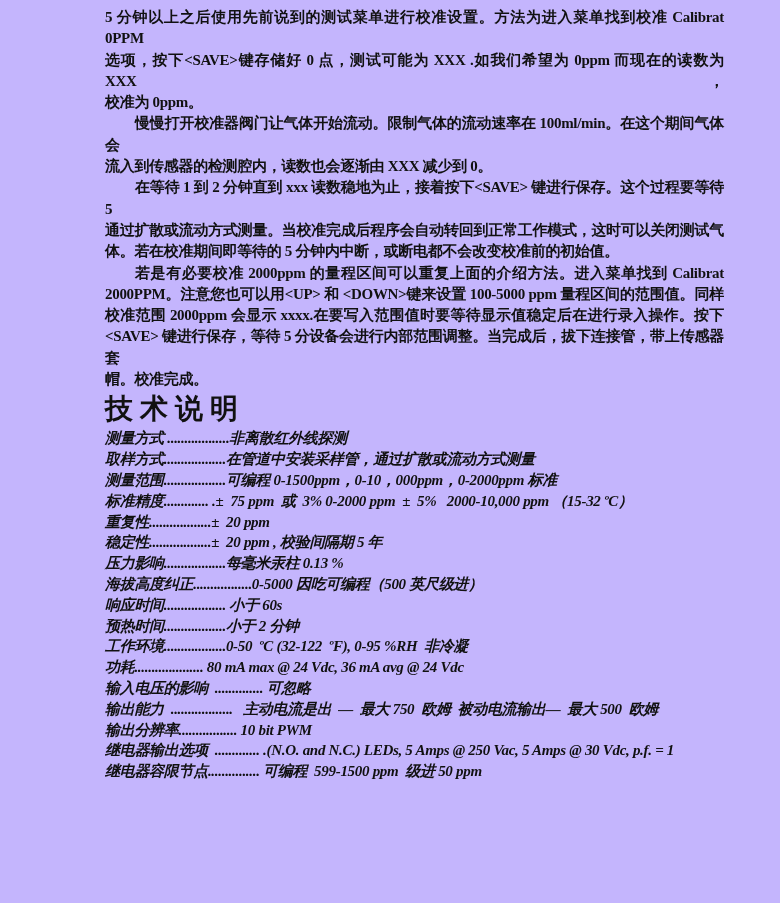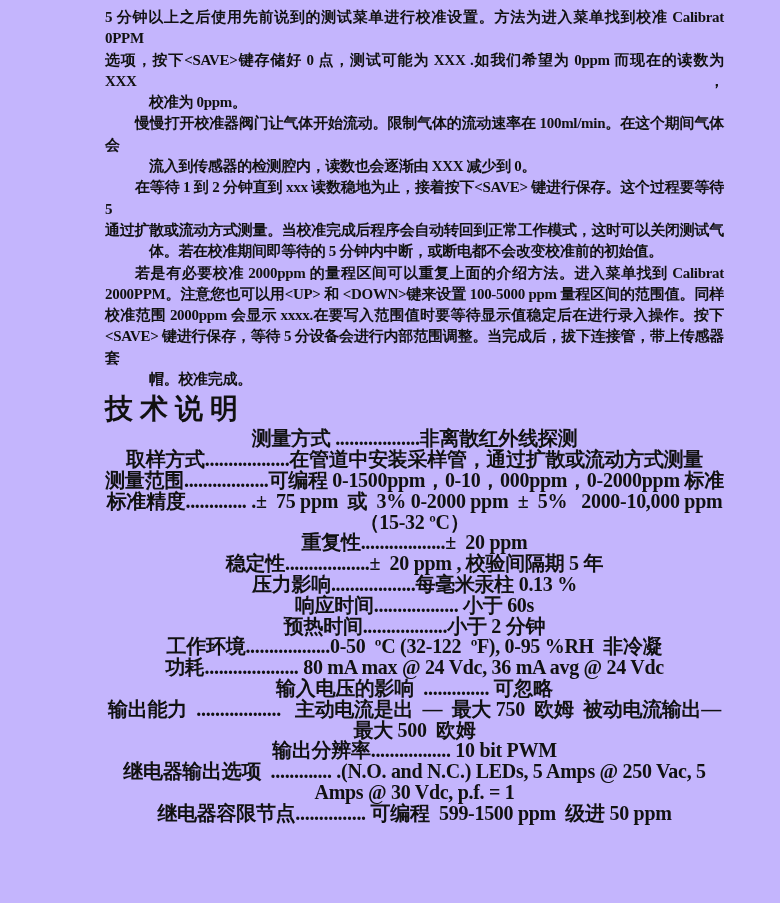--- a/index.html
+++ b/index.html
@@ -27,40 +27,40 @@
     font-size: 15px;
     line-height: 21.3px;
     letter-spacing: -0.3px;
     text-align: justify;
     text-align-last: justify;
     text-justify: inter-character;
     white-space: pre-wrap;
   }
   .para-line.last {
     text-align-last: left;
-    margin-left: 44px;
   }
   .para-line.indent {
     text-indent: 30px;
   }
   
   .heading {
     font-size: 28px;
     line-height: 35px;
     letter-spacing: 7px;
     margin: 1px 0 2px 0;
     font-weight: bold;
   }
   
   .spec-line {
-    font-size: 20px;
+    font-size: 15px;
     line-height: 20.8px;
     letter-spacing: -0.3px;
     white-space: pre-wrap;
-    text-align: center;
+    text-align: left;
+    font-style: italic;
   }
 </style>
 </head>
 <body>
 
 <div class="page">
   <div id="intro-paragraphs">
       <div>
         <div class="para-line">5 分钟以上之后使用先前说到的测试菜单进行校准设置。方法为进入菜单找到校准 Calibrat 0PPM</div>
         <div class="para-line">选项，按下&lt;SAVE&gt;键存储好 0 点，测试可能为 XXX .如我们希望为 0ppm 而现在的读数为 XXX，</div>
@@ -85,20 +85,21 @@
     </div>
   <div class="heading">技术说明</div>
   <div id="spec-list">
       <div class="spec-line">测量方式 ..................非离散红外线探测</div>
       <div class="spec-line">取样方式..................在管道中安装采样管，通过扩散或流动方式测量</div>
       <div class="spec-line">测量范围..................可编程 0-1500ppm，0-10，000ppm，0-2000ppm 标准</div>
       <div class="spec-line">标准精度............. .±  75 ppm  或  3% 0-2000 ppm  ±  5%   2000-10,000 ppm （15-32 ºC）</div>
       <div class="spec-line">重复性..................±  20 ppm</div>
       <div class="spec-line">稳定性..................±  20 ppm , 校验间隔期 5 年</div>
       <div class="spec-line">压力影响..................每毫米汞柱 0.13 %</div>
+      <div class="spec-line">海拔高度纠正.................0-5000 因吃可编程（500 英尺级进）</div>
       <div class="spec-line">响应时间.................. 小于 60s</div>
       <div class="spec-line">预热时间..................小于 2 分钟</div>
       <div class="spec-line">工作环境..................0-50  ºC (32-122  ºF), 0-95 %RH  非冷凝</div>
       <div class="spec-line">功耗.................... 80 mA max @ 24 Vdc, 36 mA avg @ 24 Vdc</div>
       <div class="spec-line">输入电压的影响  .............. 可忽略</div>
       <div class="spec-line">输出能力  ..................   主动电流是出  —  最大 750  欧姆  被动电流输出—  最大 500  欧姆</div>
       <div class="spec-line">输出分辨率................. 10 bit PWM</div>
       <div class="spec-line">继电器输出选项  ............. .(N.O. and N.C.) LEDs, 5 Amps @ 250 Vac, 5 Amps @ 30 Vdc, p.f. = 1</div>
       <div class="spec-line">继电器容限节点............... 可编程  599-1500 ppm  级进 50 ppm</div>
     </div>

